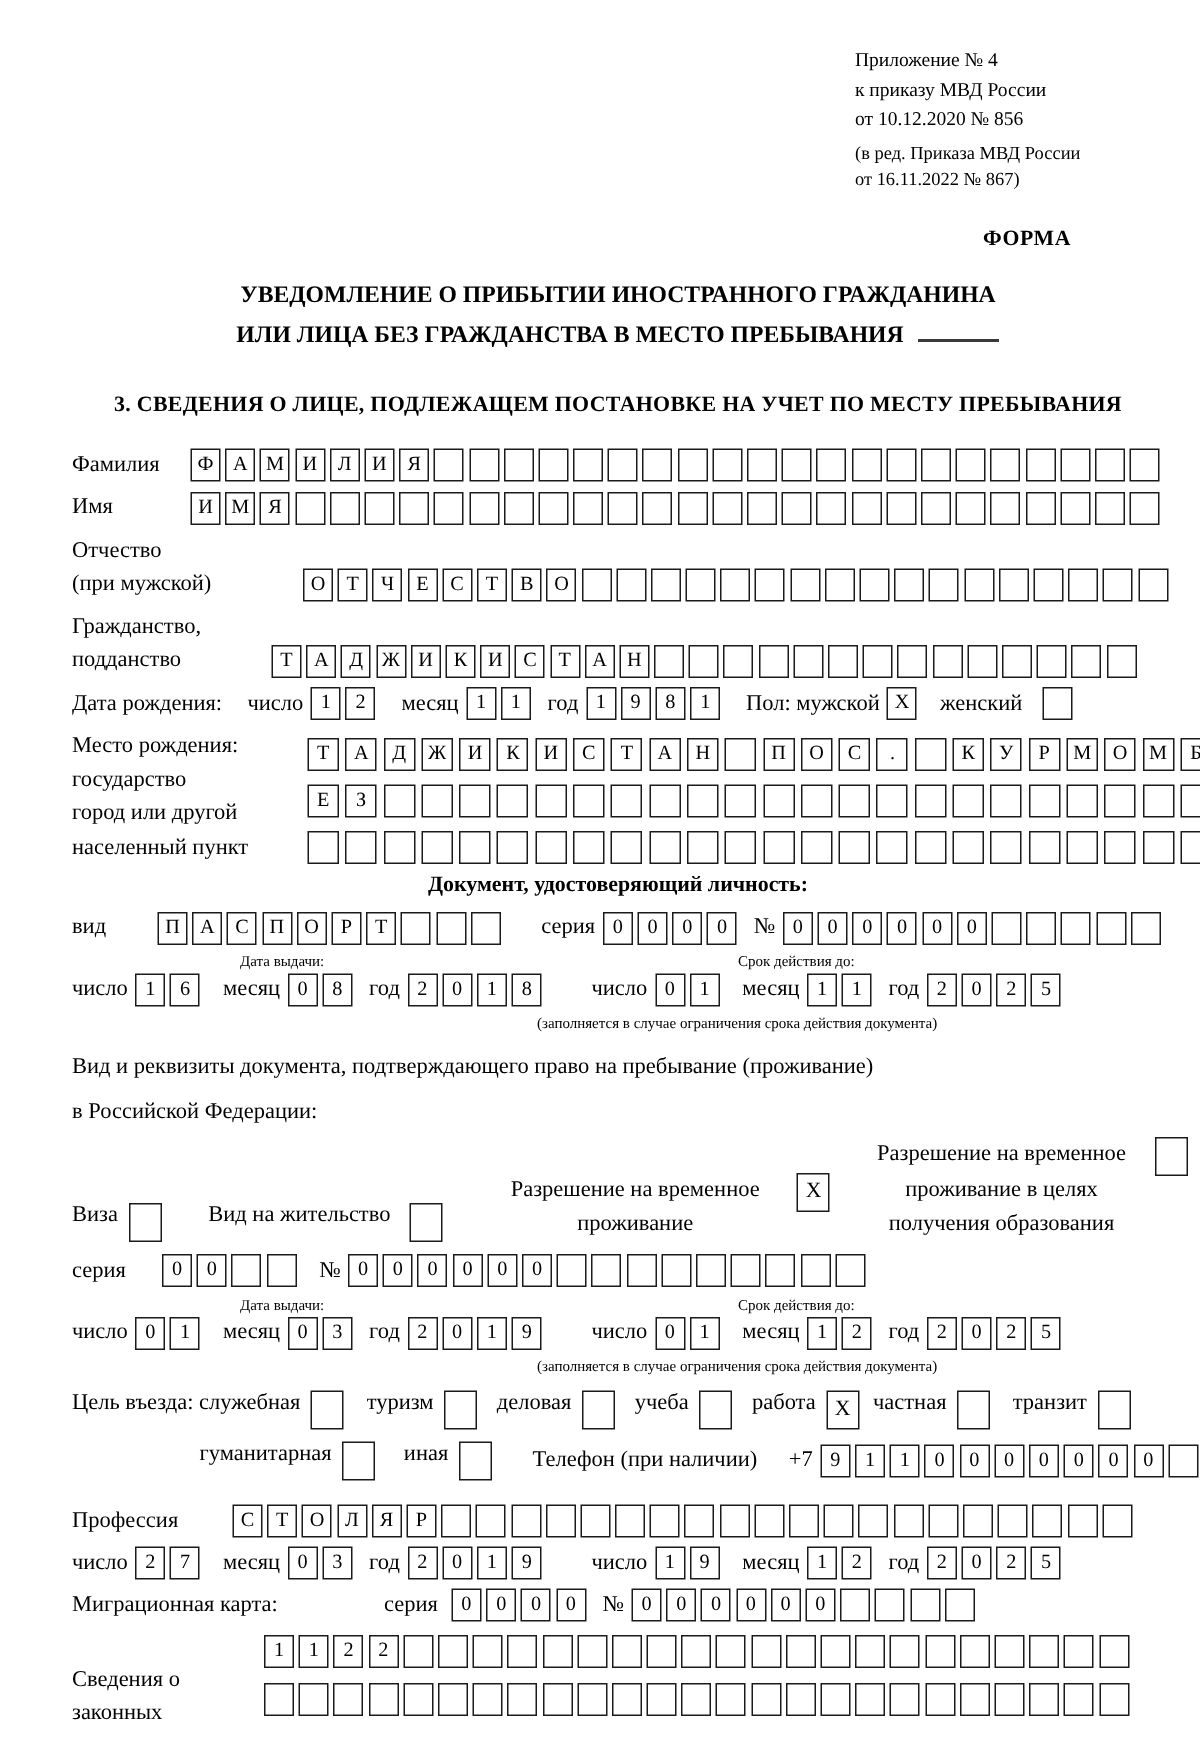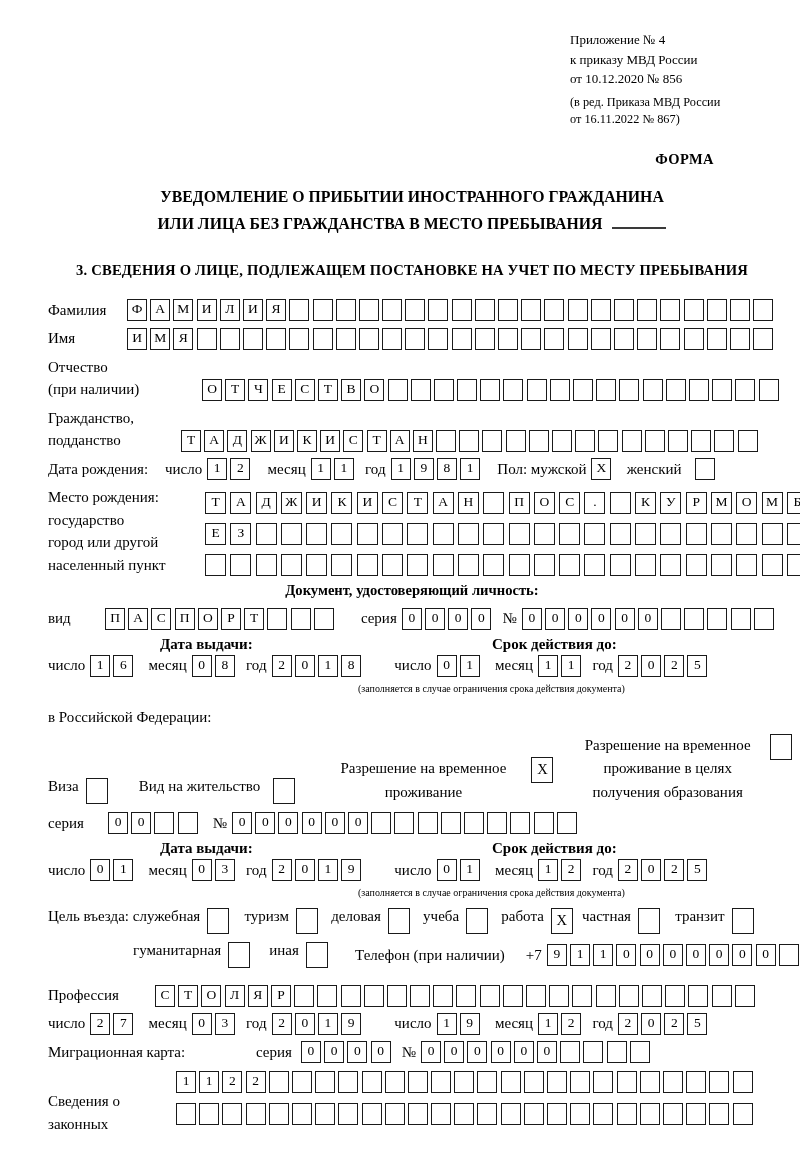--- a/index.html
+++ b/index.html
@@ -28,21 +28,21 @@
   .mb9{margin-bottom:9px;}
   .mb10{margin-bottom:10px;}
 
   .w57{width:57px}.w60{width:60px}.w79{width:79px}.w117{width:117px}.w133{width:133px}
   .w154{width:154px}.w157{width:157px}.w107{width:107px}.w128{width:128px}.w208{width:208px}
   .g4{margin-left:4px}.g6{margin-left:6px}.g8{margin-left:8px}.g10{margin-left:10px}
   .g12{margin-left:12px}.g14{margin-left:14px}.g16{margin-left:16px}
   .g24{margin-left:24px}.g28{margin-left:28px}.g30{margin-left:30px}
 
   .dochead{text-align:center;font-weight:bold;font-size:14.6px;margin:6px 0 8px 0;}
-  .dlabels{display:flex;font-size:15px;margin-bottom:2px;font-weight:bold;}
+  .dlabels{display:flex;font-size:10px;margin-bottom:2px;}
   .dl1{margin-left:112px;width:108px;flex:none;}
   .dl2{margin-left:224px;flex:none;}
   .dgroup{display:flex;align-items:center;flex:none;}
   .sl{margin-right:5px;flex:none;}
   .note{font-size:10px;margin:2px 14px 10px 310px;}
   .para{line-height:1.75;margin-bottom:4px;}
   .cb{display:flex;align-items:flex-start;flex:none;}
   .cb > span:first-child{margin-right:7px;}
   .mlc{text-align:center;line-height:1.55;flex:none;}
   .mlc1{width:202px}.mlc2{width:190px}
@@ -136,21 +136,21 @@
           <span class="box"></span>
           <span class="box"></span>
           <span class="box"></span>
           <span class="box"></span>
         </div>
     </div>
 
     <div class="row top">
       <div class="lbl w154">
         <div>Отчество</div>
-        <div>(при наличии)</div>
+        <div>(при мужской)</div>
       </div>
       <div class="boxes">
           <span class="box">О</span>
           <span class="box">Т</span>
           <span class="box">Ч</span>
           <span class="box">Е</span>
           <span class="box">С</span>
           <span class="box">Т</span>
           <span class="box">В</span>
           <span class="box">О</span>
@@ -404,20 +404,21 @@
         <span class="boxes">
             <span class="box">2</span>
             <span class="box">0</span>
             <span class="box">2</span>
             <span class="box">5</span>
           </span>
       </div>
     </div>
     <div class="note">(заполняется в случае ограничения срока действия документа)</div>
 
+    <div class="para">Вид и реквизиты документа, подтверждающего право на пребывание (проживание)</div>
     <div class="para">в Российской Федерации:</div>
 
     <div class="row top" style="margin-bottom:8px;">
       <span class="cb">
         <span>Виза</span>
         <span class="boxes cboxes">
             <span class="box"></span>
           </span>
       </span>
       <span class="cb g28">

